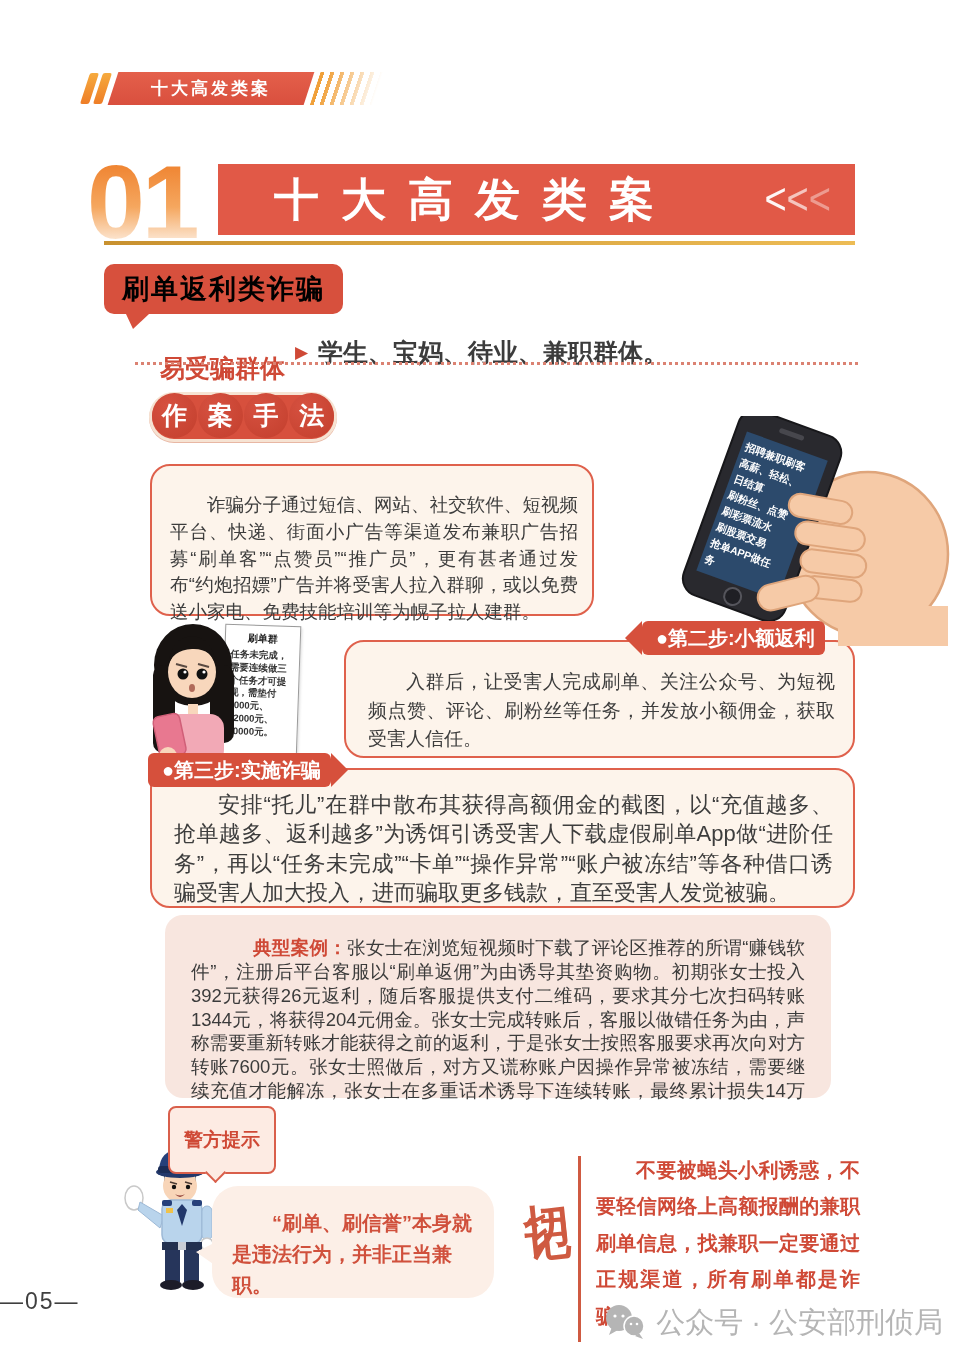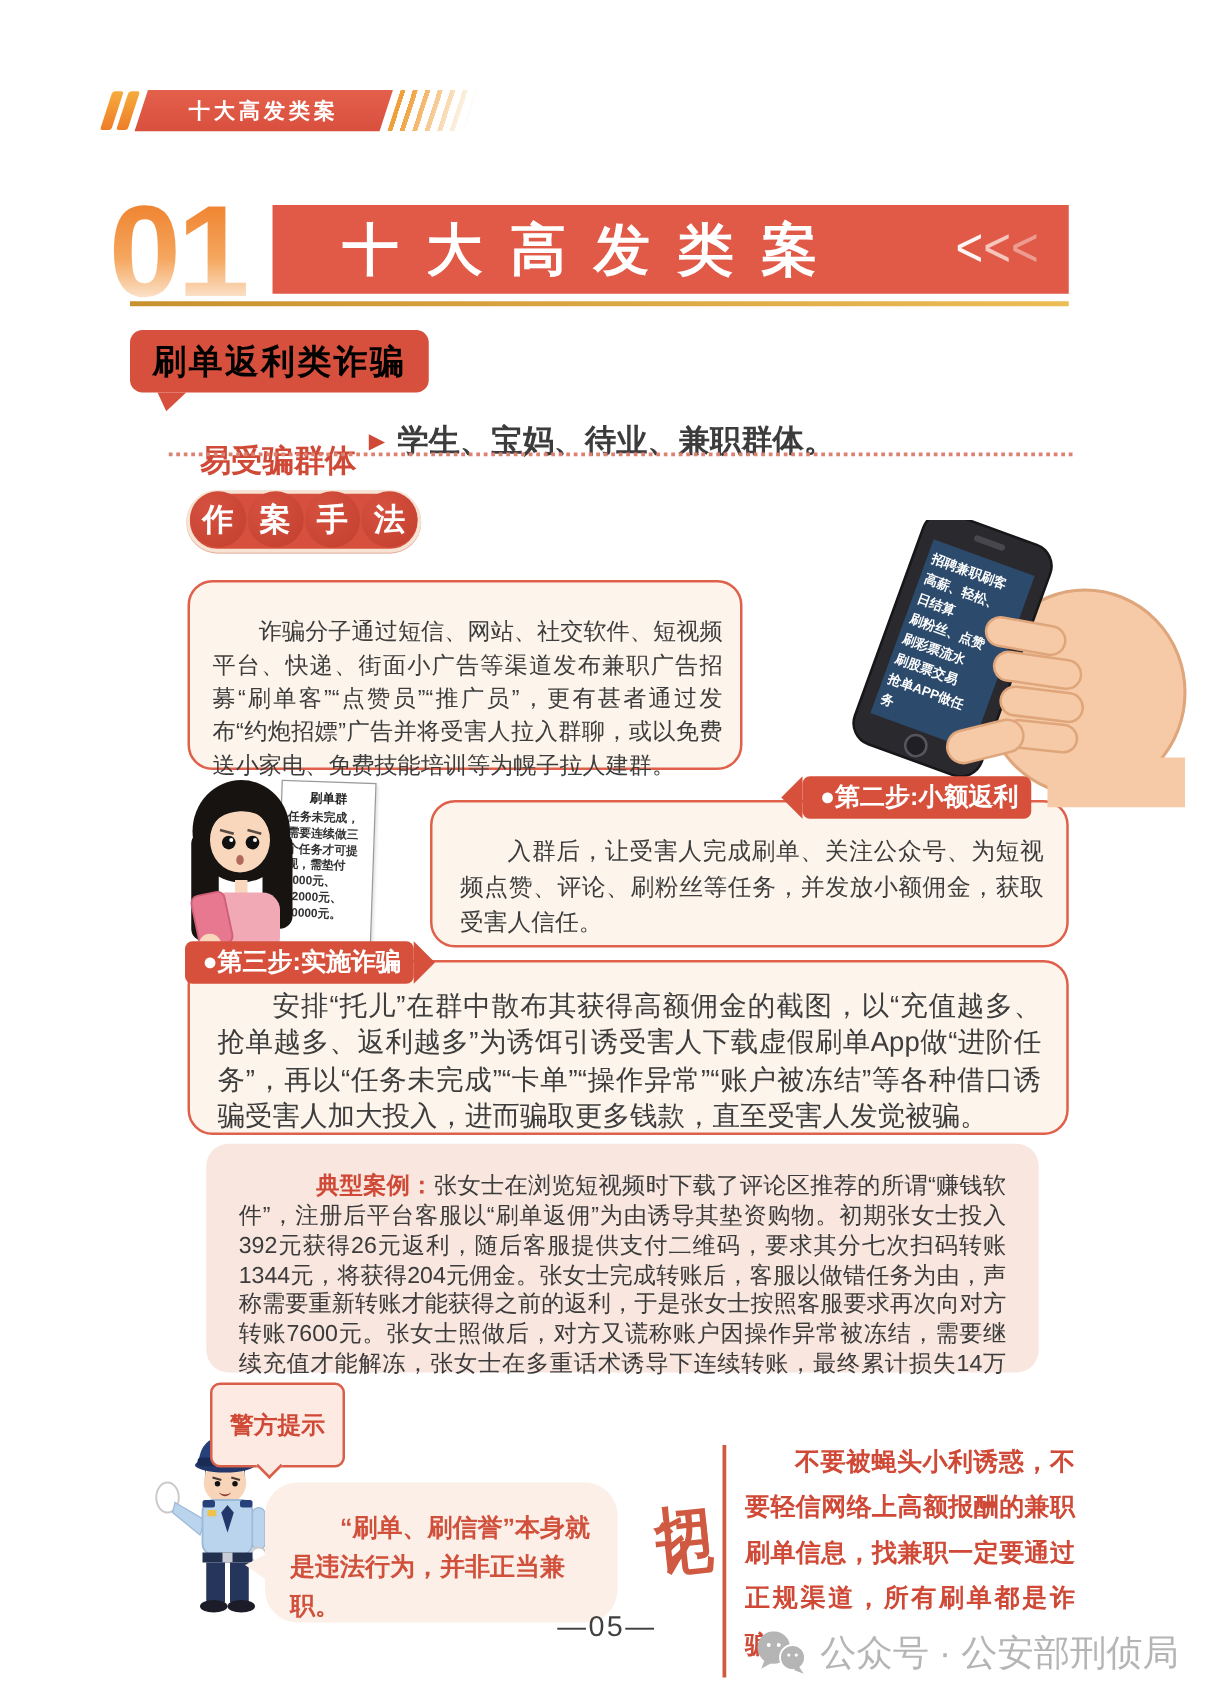--- a/index.html
+++ b/index.html
@@ -93,21 +93,21 @@
     padding:22px 18px 0 20px; color:#d0503c; font-size:20px; font-weight:700; line-height:1.55; text-indent:2em;margin-top:32px; }
   .speech-bubble::before { content:""; position:absolute; left:-16px; top:56px; width:0; height:0;
     border-top:10px solid transparent; border-bottom:14px solid transparent; border-right:20px solid #fcefe7; }
   .remember { position:absolute; left:512px; top:1166px; writing-mode:vertical-rl; font-family:"DejaVu Serif","Liberation Serif",serif;
     font-size:46px; font-weight:700; color:#cf5a41; letter-spacing:12px; transform:rotate(-6deg); }
   .vdivider { position:absolute; left:578px; top:1156px; width:3px; height:186px; background:#cf5a41; }
   .advice { position:absolute; left:596px; top:1152px; width:264px; color:#cf4936; font-size:20px; font-weight:700;
     line-height:1.82; text-indent:2em; text-align:justify; }
 
   
-  .pageno { position:absolute; left:0; right:0; top:1288px; text-align:center; color:#3f3f3f; font-size:23px; letter-spacing:2px; }
+  .pageno { position:absolute; left:0; right:0; top:1288px; color:#3f3f3f; font-size:23px; letter-spacing:2px; }
   .watermark { position:absolute; right:28px; top:1303px; display:flex; align-items:center; gap:10px; color:#b5b5b5; font-size:29px; }
 </style>
 </head>
 <body>
 
 <div class="page">
 
   <div class="hdr">
     <div class="hdr-slash s1"></div>
     <div class="hdr-slash s2"></div>

